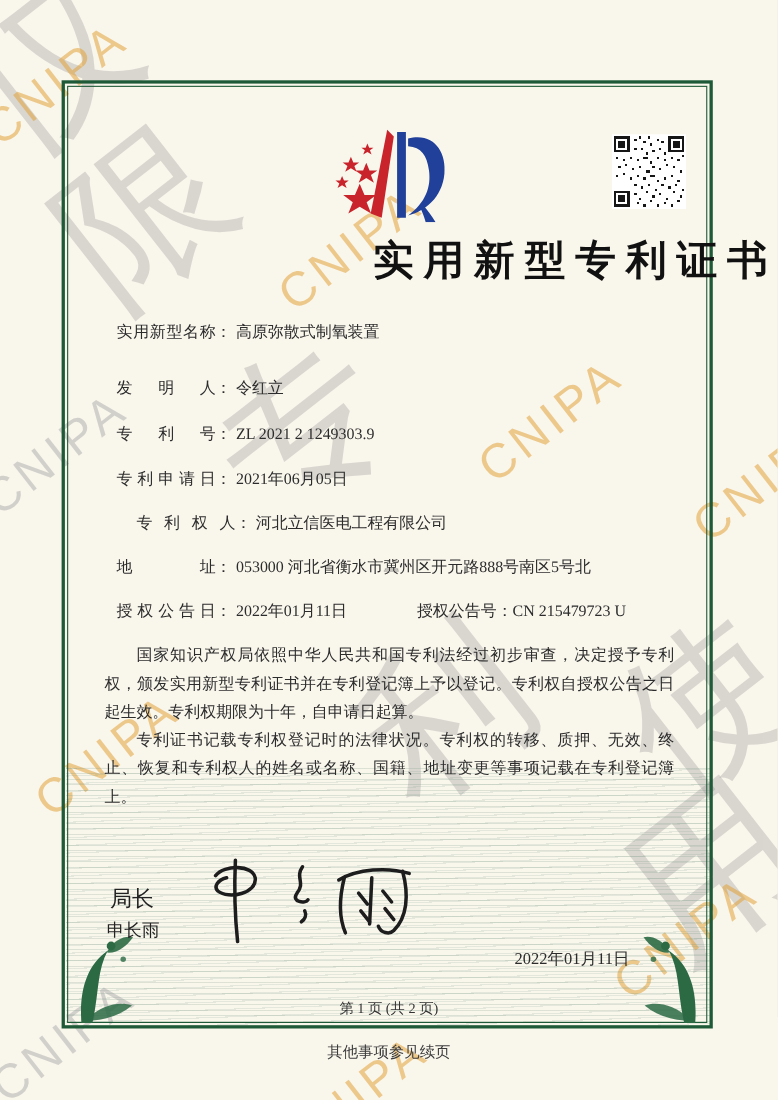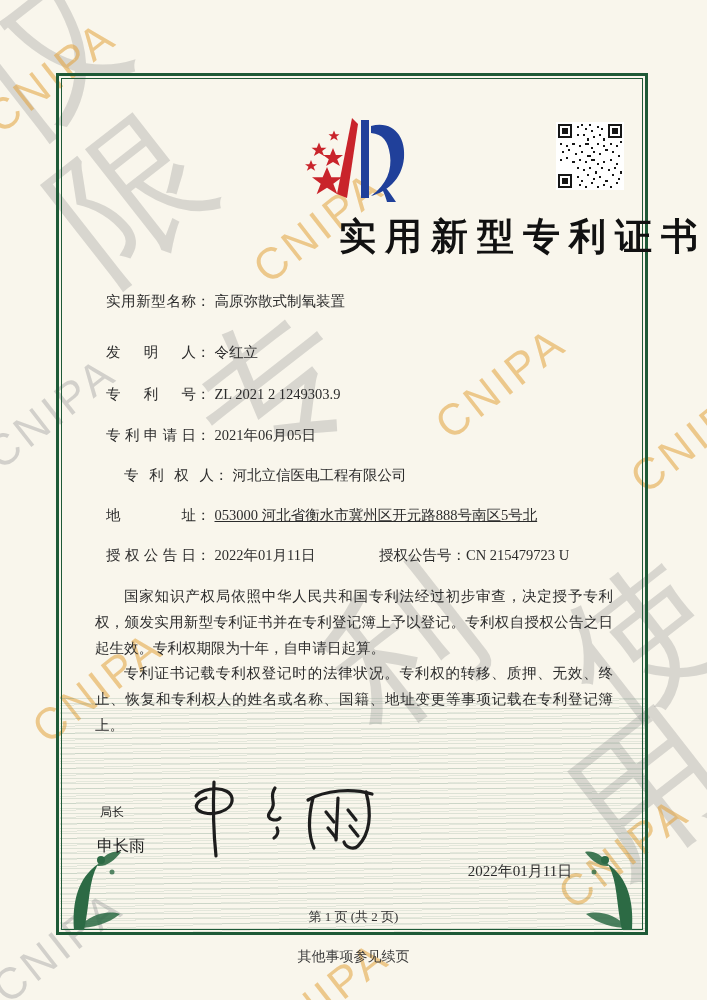--- a/index.html
+++ b/index.html
@@ -37,29 +37,29 @@
   
   .content{position:absolute;inset:0;z-index:4;}
   .cert-no{position:absolute;left:93px;top:112px;font-size:15px;letter-spacing:2px;color:#454545;}
   .logo{position:absolute;left:292px;top:106px;}
   .qr{position:absolute;left:556px;top:122px;}
   .title{position:absolute;left:0;top:212px;width:100%;text-align:right;
          font-size:37px;font-weight:700;letter-spacing:9px;color:#111;}
   .fields{position:absolute;left:94px;top:0;width:525px;font-size:14.5px;color:#2c2c2c;}
   .frow{position:absolute;left:12px;width:525px;white-space:nowrap;}
   .r1{top:292px;} .r2{top:343px;} .r3{top:385px;} .r4{top:426px;} .r5{top:466px;margin-left:18px;}
-  .r6{top:506px;text-decoration:underline;} .r7{top:546px;}
+  .r6{top:506px;} .r7{top:546px;}
   .f-label{display:inline-block;width:90px;text-align:justify;text-align-last:justify;}
   .f-colon{display:inline-block;}
   .f-value{margin-left:4px;}
   .grant-no-group{position:absolute;left:273px;top:0;}
   .body-text{position:absolute;left:95px;top:584px;width:518px;font-size:14.5px;
              line-height:1.78;text-align:justify;color:#2c2c2c;}
   .body-text p{margin:0;text-indent:2em;}
-  .sig-title{position:absolute;left:100px;top:804px;font-size:12px;color:#222;}
+  .sig-title{position:absolute;left:100px;top:804px;font-size:20px;color:#222;}
   .sig-name{position:absolute;left:97px;top:836px;font-size:16px;color:#222;}
   .signature{position:absolute;left:180px;top:776px;}
   .issue-date{position:absolute;left:420px;top:862px;width:200px;text-align:center;font-size:15px;color:#2c2c2c;}
   .page-info{position:absolute;left:0;top:908px;width:100%;text-align:center;font-size:13px;color:#333;}
   .note{position:absolute;left:0;top:948px;width:100%;text-align:center;font-size:14px;color:#3c3c3c;}
 </style>
 </head>
 <body>
 
 <div class="page">

